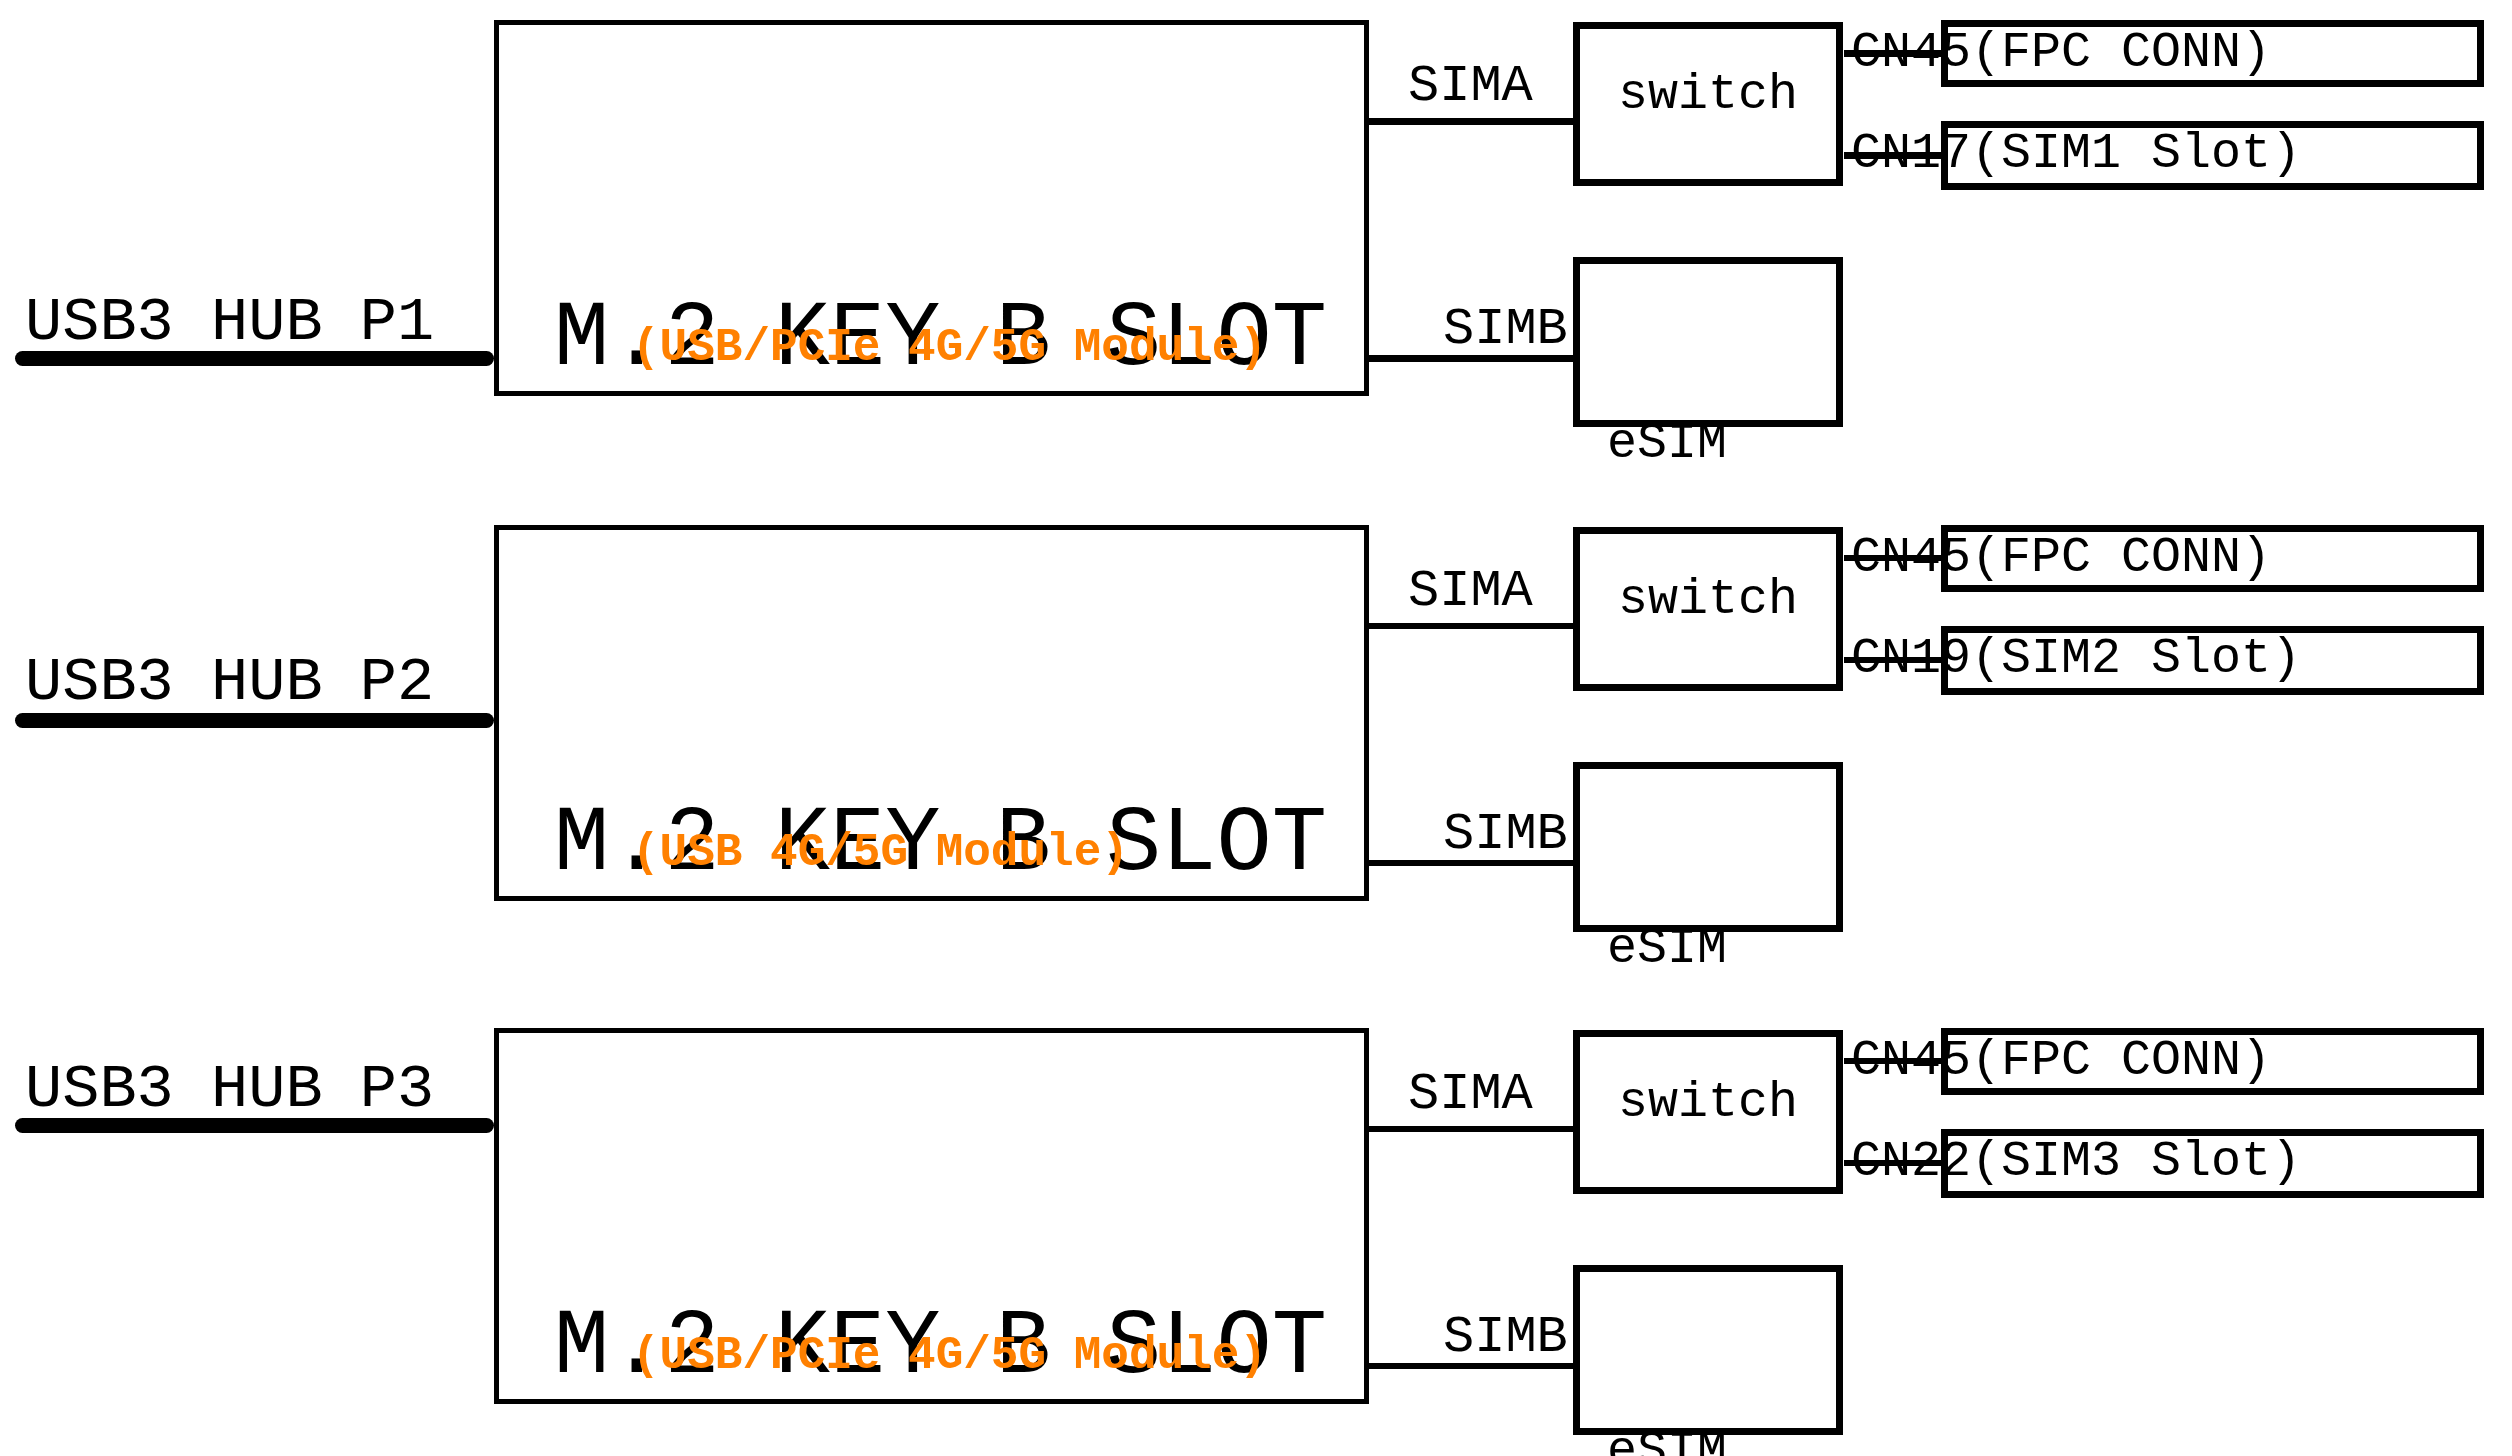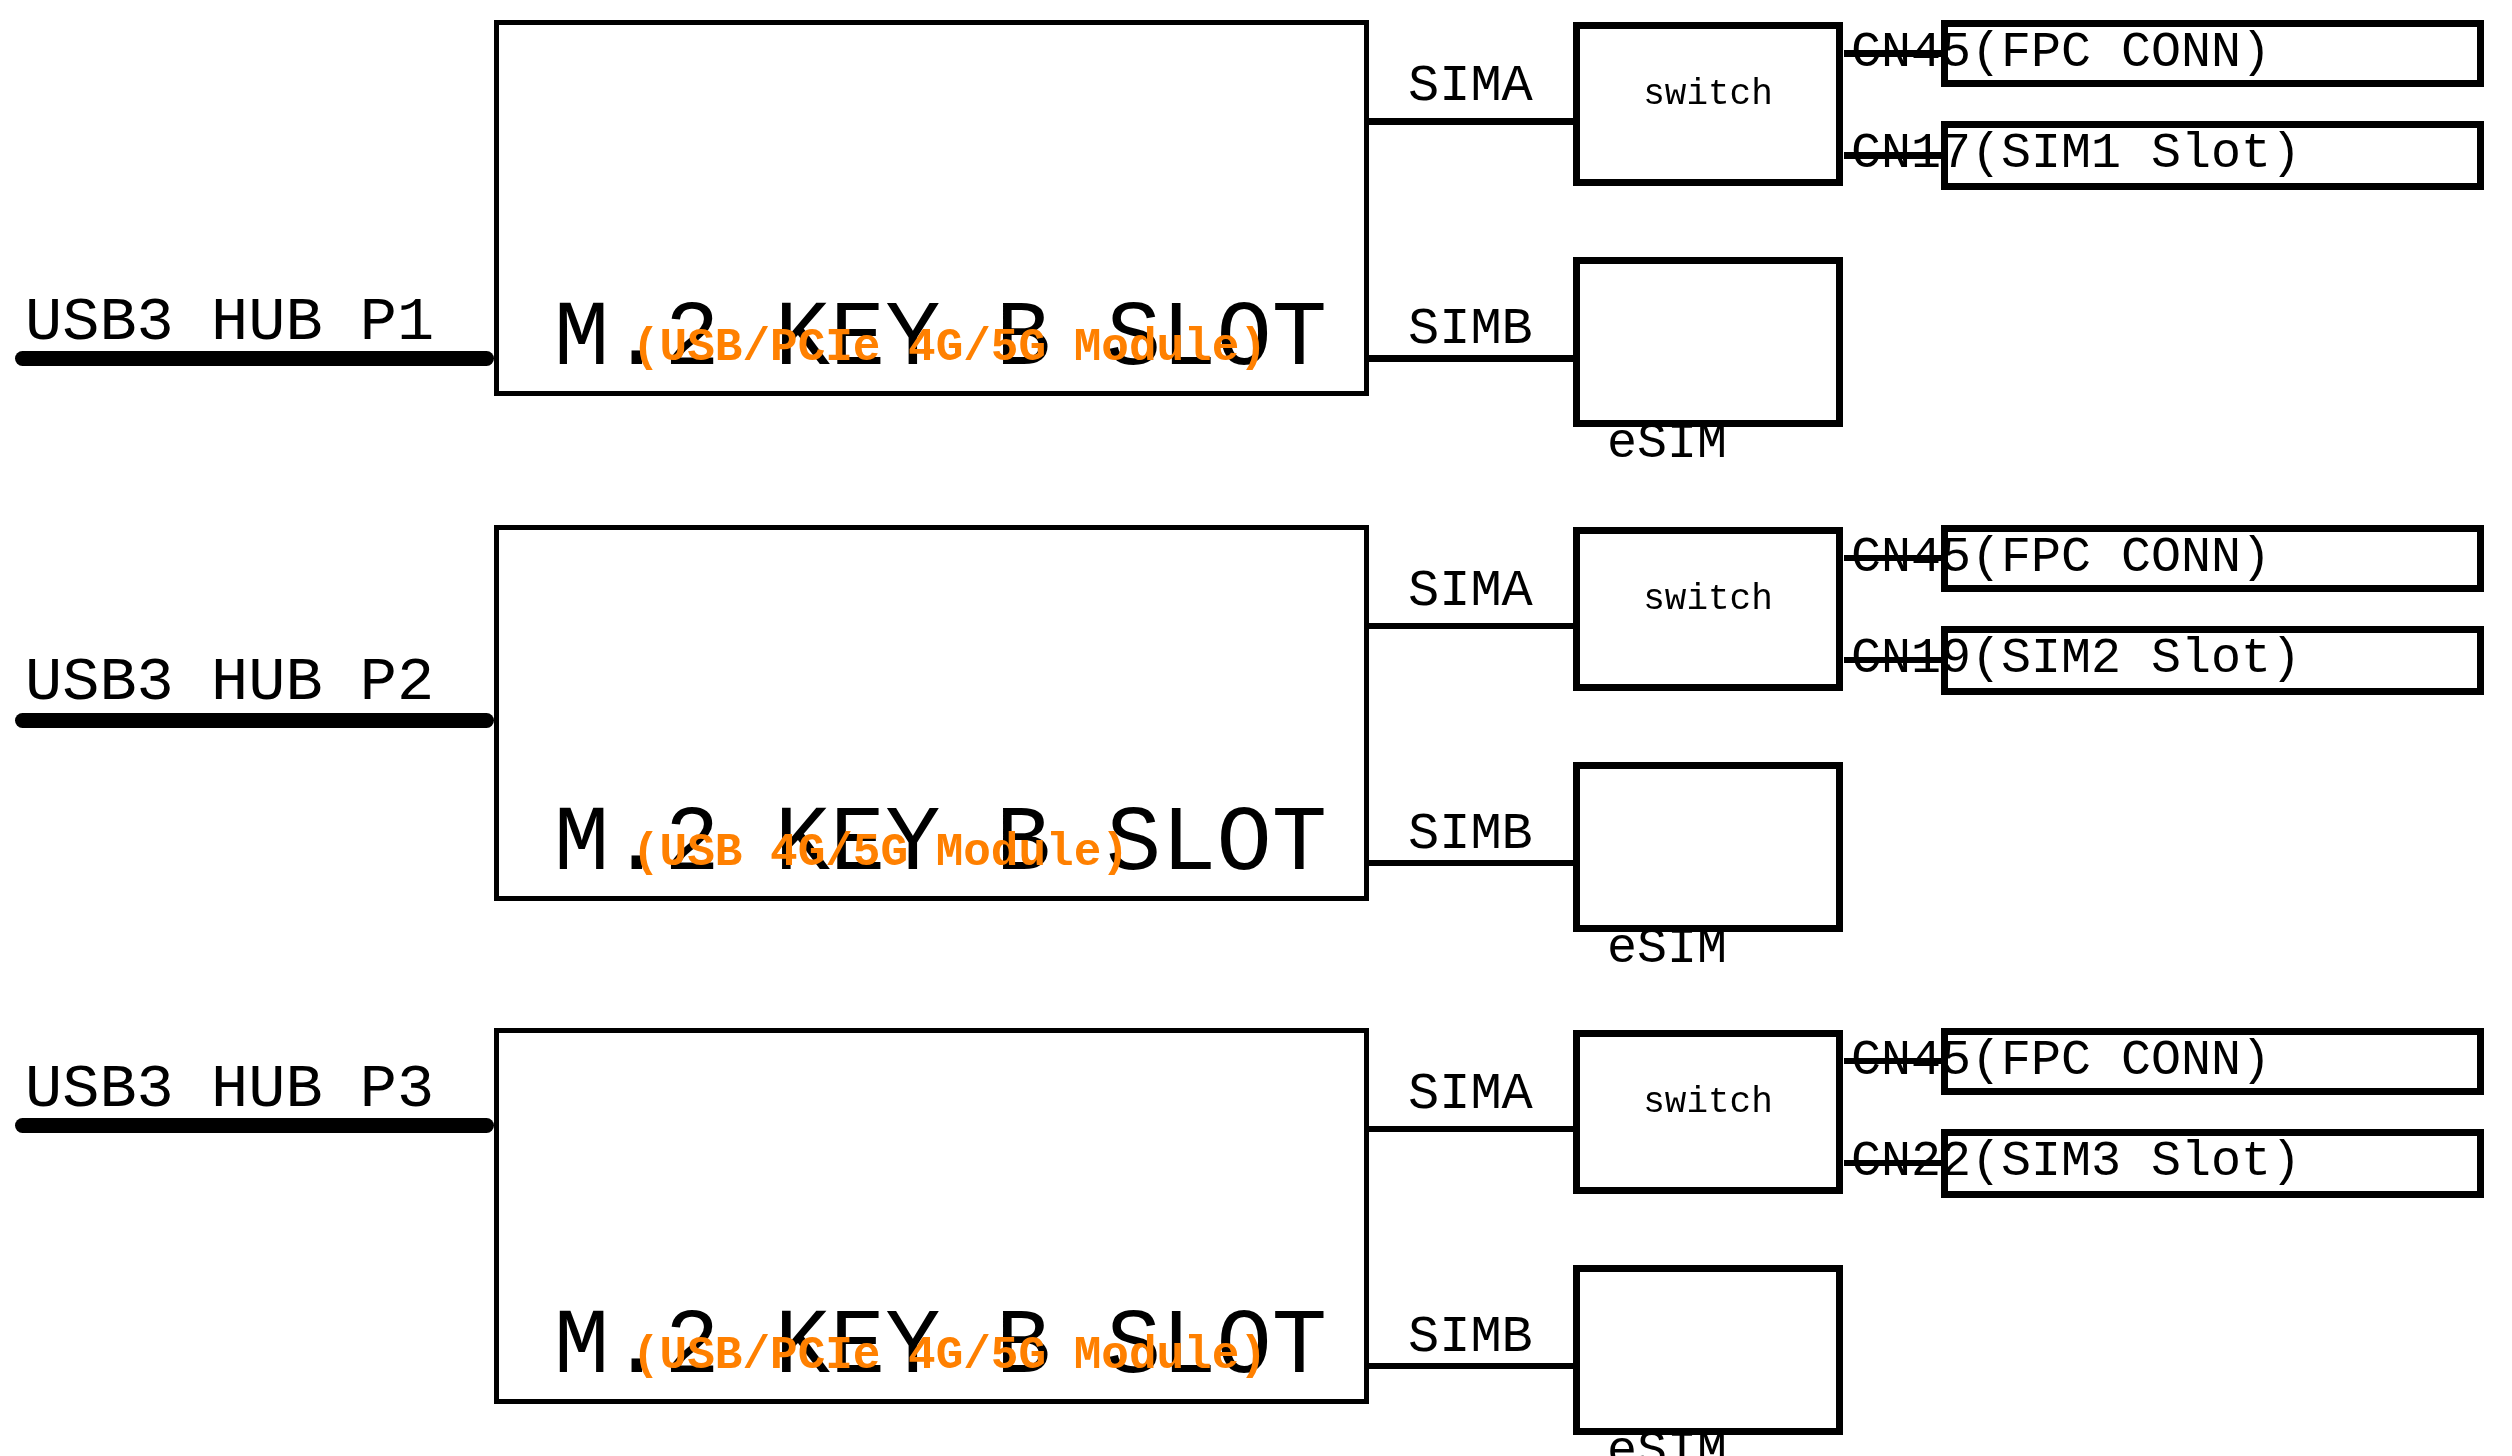--- a/index.html
+++ b/index.html
@@ -75,21 +75,21 @@
   }
   
   .simx-label {
     position: absolute;
     left: 1408px;
     font-size: 52px;
     line-height: 50px;
     white-space: pre;
   }
   .sima { top: 42px; }
-  .simb { top: 285px; }
+  .simb { top: 285px; margin-left: 35px; }
   .wire {
     position: absolute;
     height: 6.2px;
     background: #000000;
   }
   .sima-wire { left: 1369px; top: 98px; width: 205px; }
   .simb-wire { left: 1369px; top: 335px; width: 205px; }
   .wire-fpc  { left: 1844px; top: 30px;  width: 98px; }
   .wire-sim  { left: 1844px; top: 132px; width: 98px; }
   
@@ -102,21 +102,21 @@
     border: 7px solid #000000;
     box-sizing: border-box;
     background: #FFFFFF;
   }
   .switch-label {
     position: absolute;
     left: 1573px;
     top: 50px;
     width: 270px;
     text-align: center;
-    font-size: 36px;
+    font-size: 50px;
     line-height: 50px;
     white-space: pre;
   }
   
   .conn-box {
     position: absolute;
     left: 1941px;
     width: 543px;
     border: 7px solid #000000;
     box-sizing: border-box;

